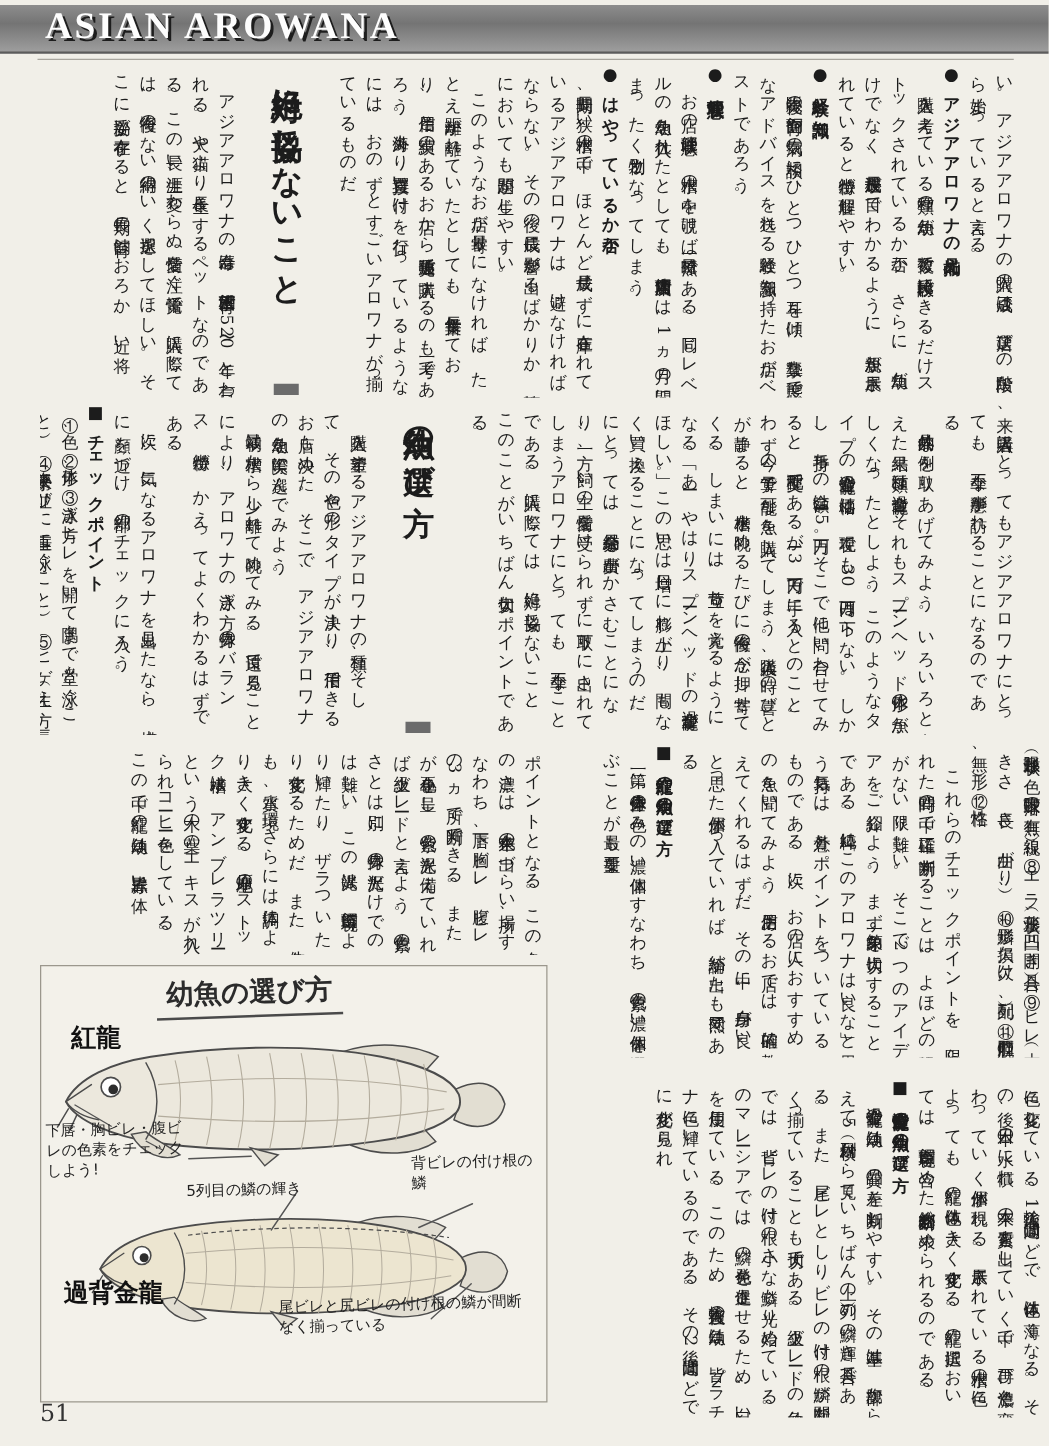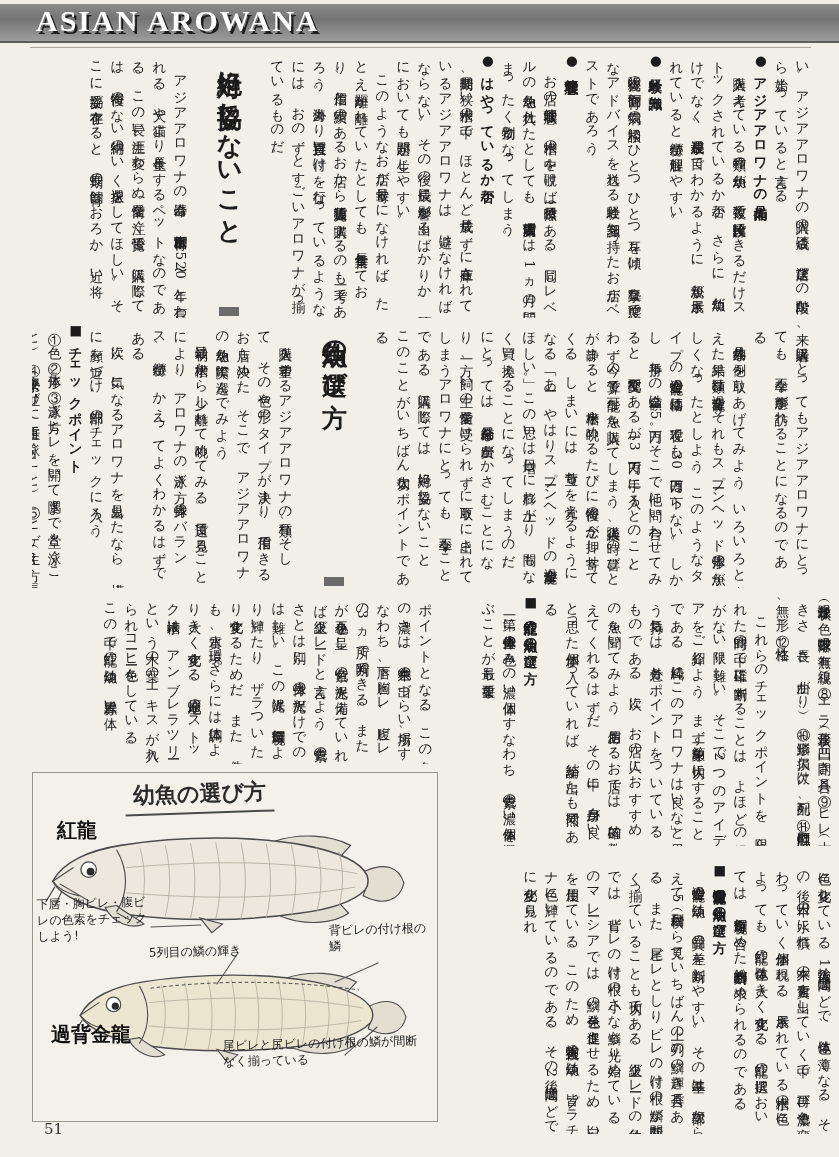--- a/index.html
+++ b/index.html
@@ -68,21 +68,21 @@
   .body-fill{fill:#ece8dd;stroke:#4c4c4c;stroke-width:1.6;}
   .body-gold{fill:#ece5d0;stroke:#4c4c4c;stroke-width:1.6;}
   .fin{fill:#e2ded2;stroke:#4c4c4c;stroke-width:1.2;}
   .ln{fill:none;stroke:#4c4c4c;stroke-width:1.2;stroke-linecap:round;}
   .scale{fill:none;stroke:#b3ac9d;stroke-width:.9;}
   .eye{fill:#fff;stroke:#4c4c4c;stroke-width:1.4;}
   .pupil{fill:#2d2d2d;}
   .leader{fill:none;stroke:#555;stroke-width:1.1;stroke-linecap:round;}
   .row5line{fill:none;stroke:#4c4c4c;stroke-width:1.1;stroke-dasharray:4 3;}
   
-  .pageno{position:absolute;left:44px;top:1120px;font-size:15px;color:#333;}
+  .pageno{position:absolute;left:32px;top:1120px;font-size:19px;color:#333;}
 </style>
 </head>
 <body>
 
 <div class="banner">
   <h1 class="banner-title">ASIAN AROWANA</h1>
 </div>
 <div class="rule-top"></div>
 
 <div class="vband" style="top:52px;left:32px;width:781px;height:266px;">

